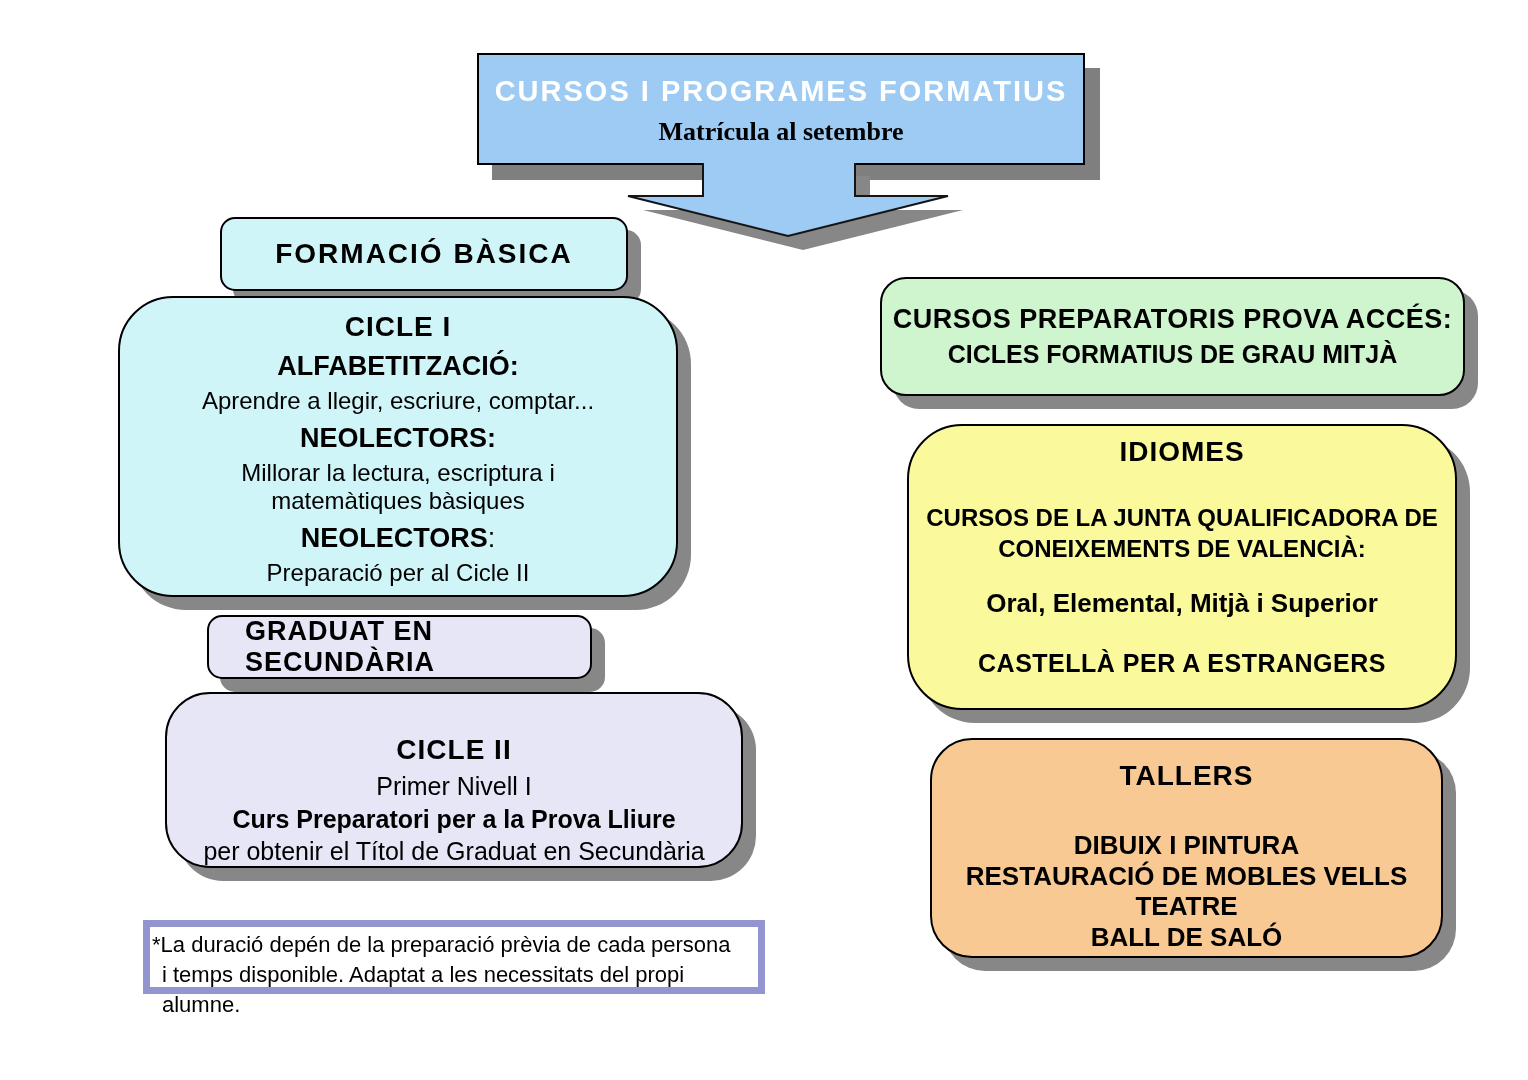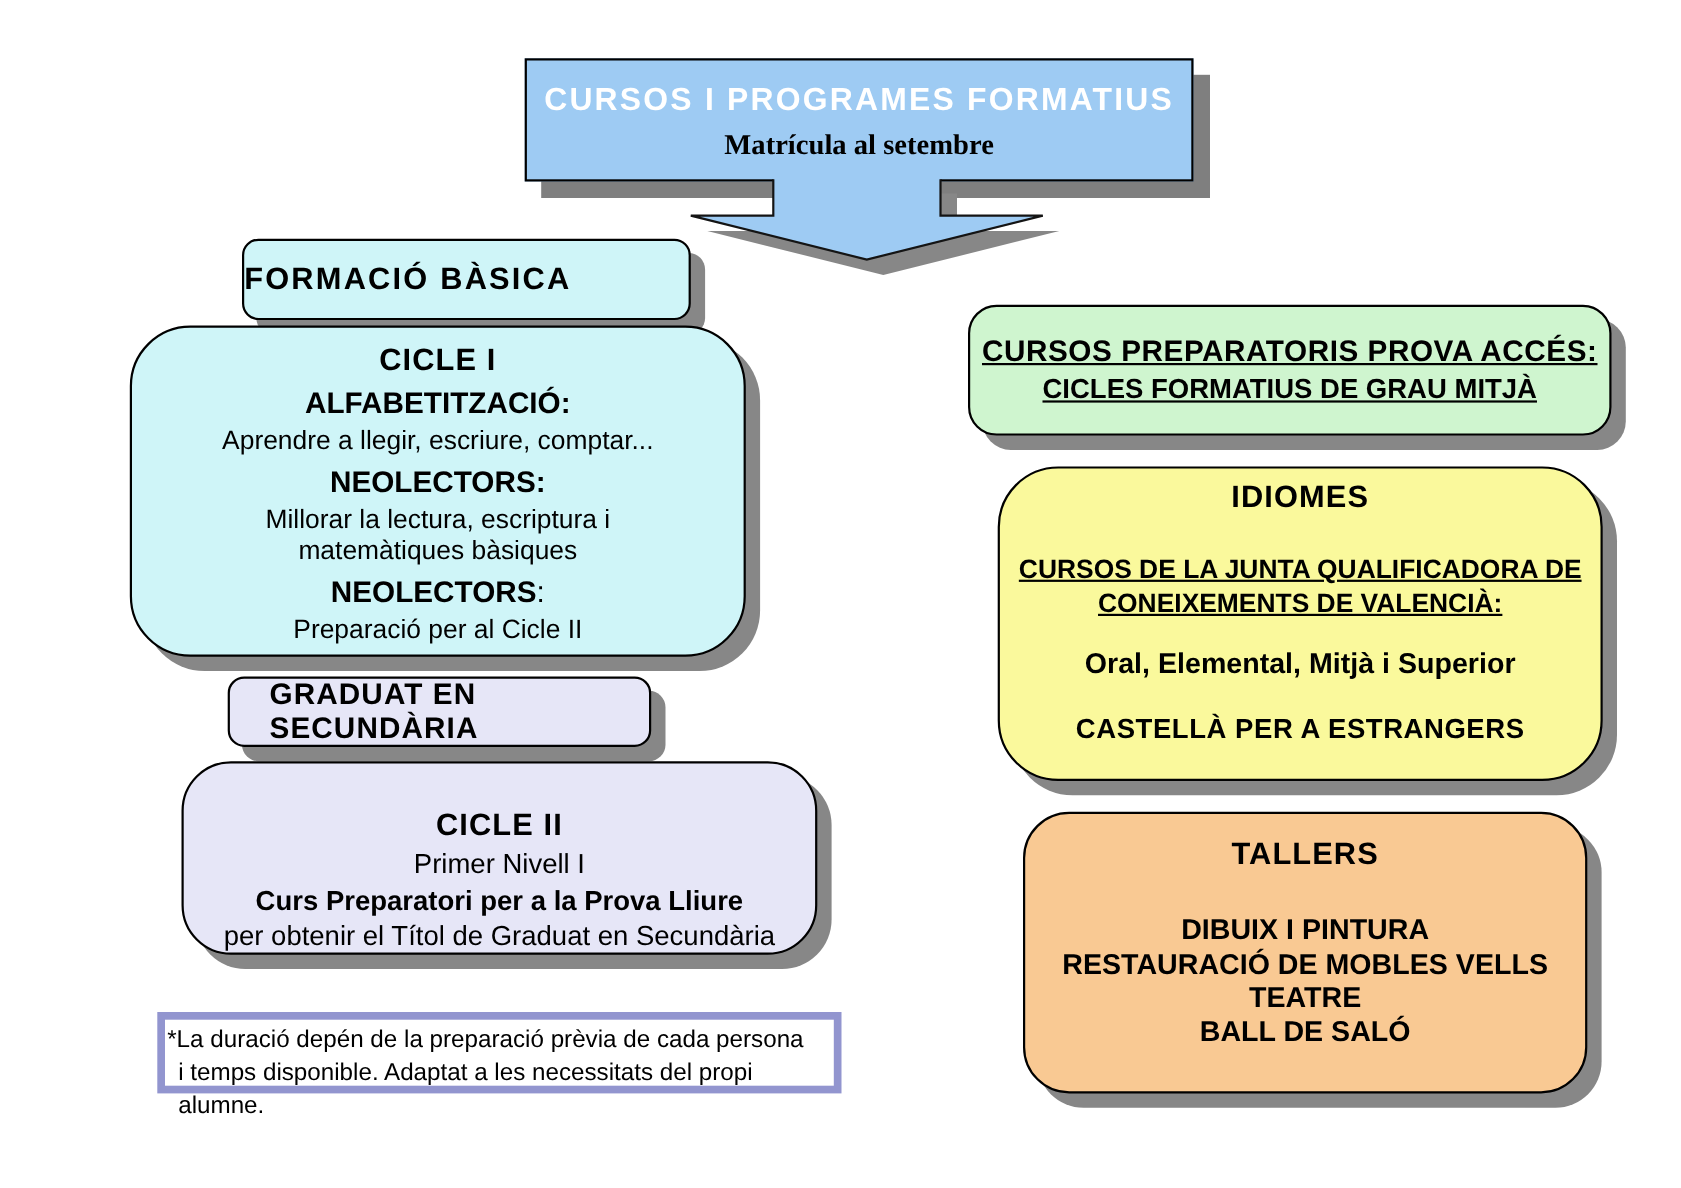--- a/index.html
+++ b/index.html
@@ -18,21 +18,21 @@
   .banner-title{
     margin-top:20px;font-size:29px;font-weight:bold;color:#ffffff;letter-spacing:2px;
   }
   .banner-sub{margin-top:9px;font-size:26px;font-weight:bold;color:#000;font-family:Liberation Serif, serif;}
 
   .arrow-svg{position:absolute;left:600px;top:158px;width:400px;height:120px;}
 
   
   .formacio{
     left:220px;top:217px;width:408px;height:74px;border-radius:15px;background:#CFF5F8;
-    display:flex;align-items:center;justify-content:flex-start;
+    display:flex;align-items:center;justify-content:center;
     font-size:28px;font-weight:bold;letter-spacing:2px;
   }
   .cicle1{
     left:118px;top:296px;width:560px;height:301px;border-radius:55px;background:#CFF5F8;
     text-align:center;padding-top:13px;
   }
   .h-title{font-size:28px;font-weight:bold;letter-spacing:1px;}
   .h-label{font-size:27px;font-weight:bold;}
   .t-body{font-size:24px;line-height:1.17;}
   .cicle1 .h-label{margin-top:8px;}
@@ -53,35 +53,34 @@
     left:143px;top:920px;width:622px;height:74px;background:#ffffff;
     border:7px solid #9295CF;font-size:22px;line-height:30px;padding:3px 2px;
   }
   .note .l2{padding-left:10px;}
 
   
   .green{
     left:880px;top:277px;width:585px;height:119px;border-radius:26px;background:#CFF5CF;
     display:flex;flex-direction:column;align-items:center;justify-content:center;gap:5px;
     text-align:center;
-    text-decoration:underline;
   }
   .green .l1{font-size:27px;font-weight:bold;letter-spacing:0.5px;}
   .green .l2{font-size:25px;font-weight:bold;}
 
   .yellow{
     left:907px;top:424px;width:550px;height:286px;border-radius:55px;background:#FAF99C;
     text-align:center;padding-top:10px;
   }
-  .yellow .junta{margin-top:34px;font-size:24px;font-weight:bold;line-height:1.3;text-decoration:underline;}
+  .yellow .junta{margin-top:34px;font-size:24px;font-weight:bold;line-height:1.3;}
   .yellow .levels{margin-top:24px;font-size:26px;font-weight:bold;}
   .yellow .castella{margin-top:30px;font-size:25px;font-weight:bold;letter-spacing:0.5px;}
 
   .orange{
-    left:930px;top:738px;width:513px;height:256px;border-radius:42px;background:#F9C993;
+    left:930px;top:738px;width:513px;height:220px;border-radius:42px;background:#F9C993;
     text-align:center;padding-top:20px;
   }
   .orange .list{margin-top:38px;font-size:26px;font-weight:bold;line-height:1.18;}
 </style>
 </head>
 <body>
 
 <div class="canvas">
 
   <div class="bx banner">

